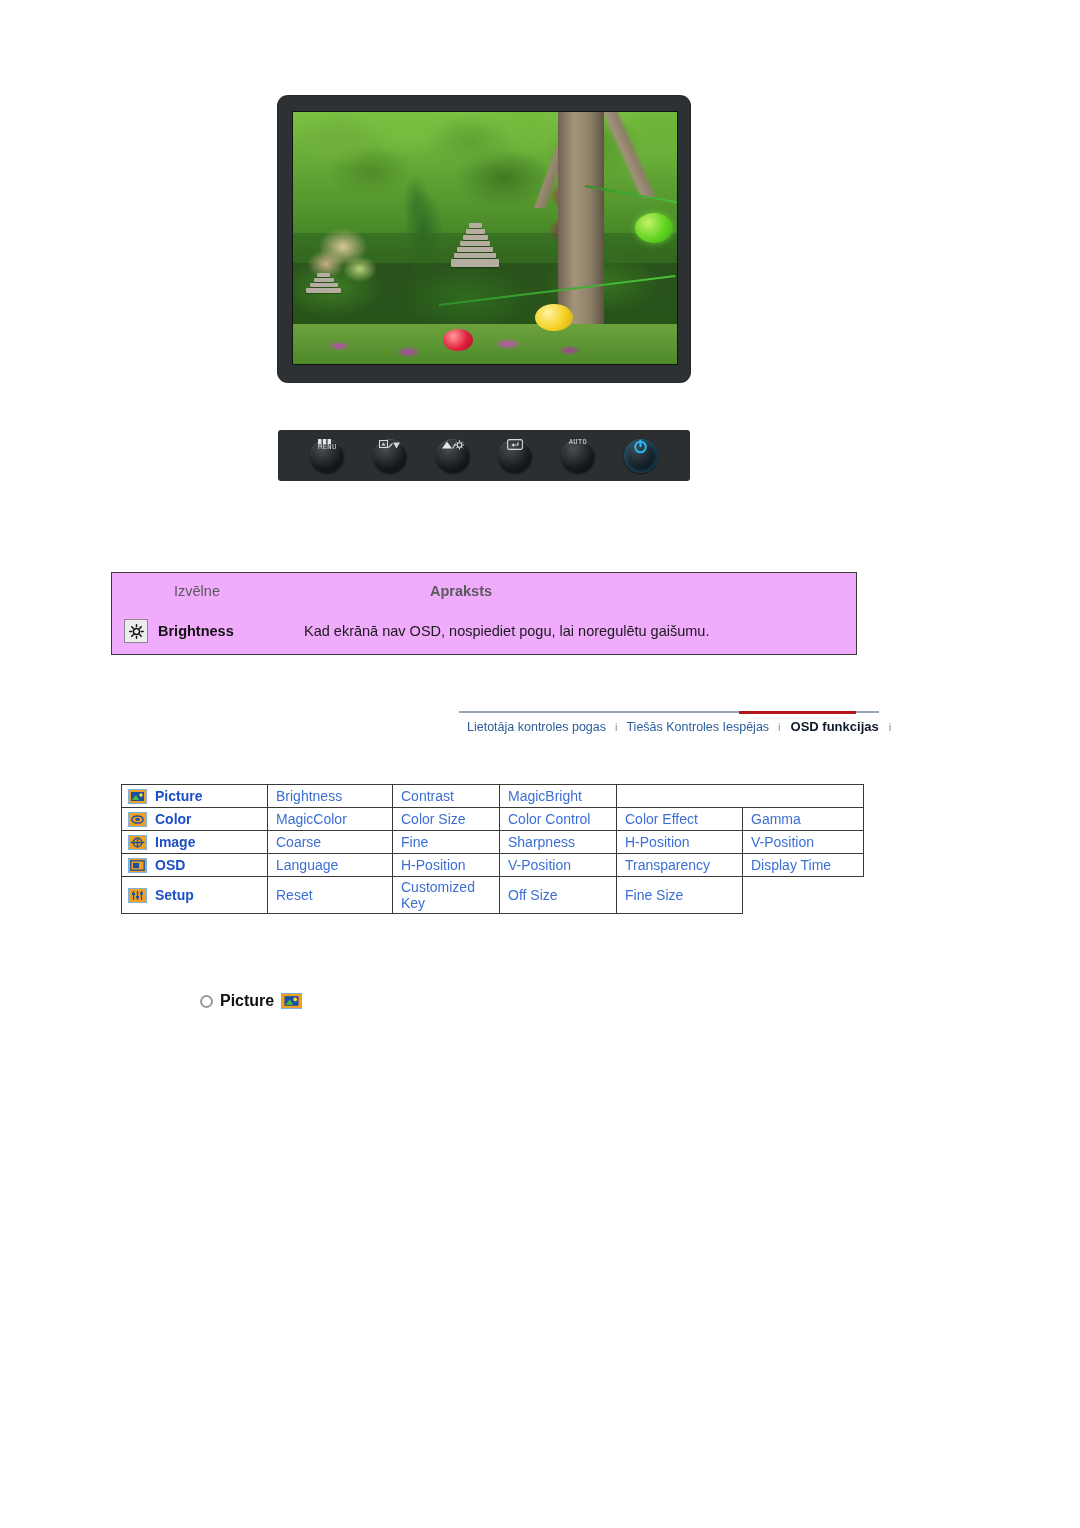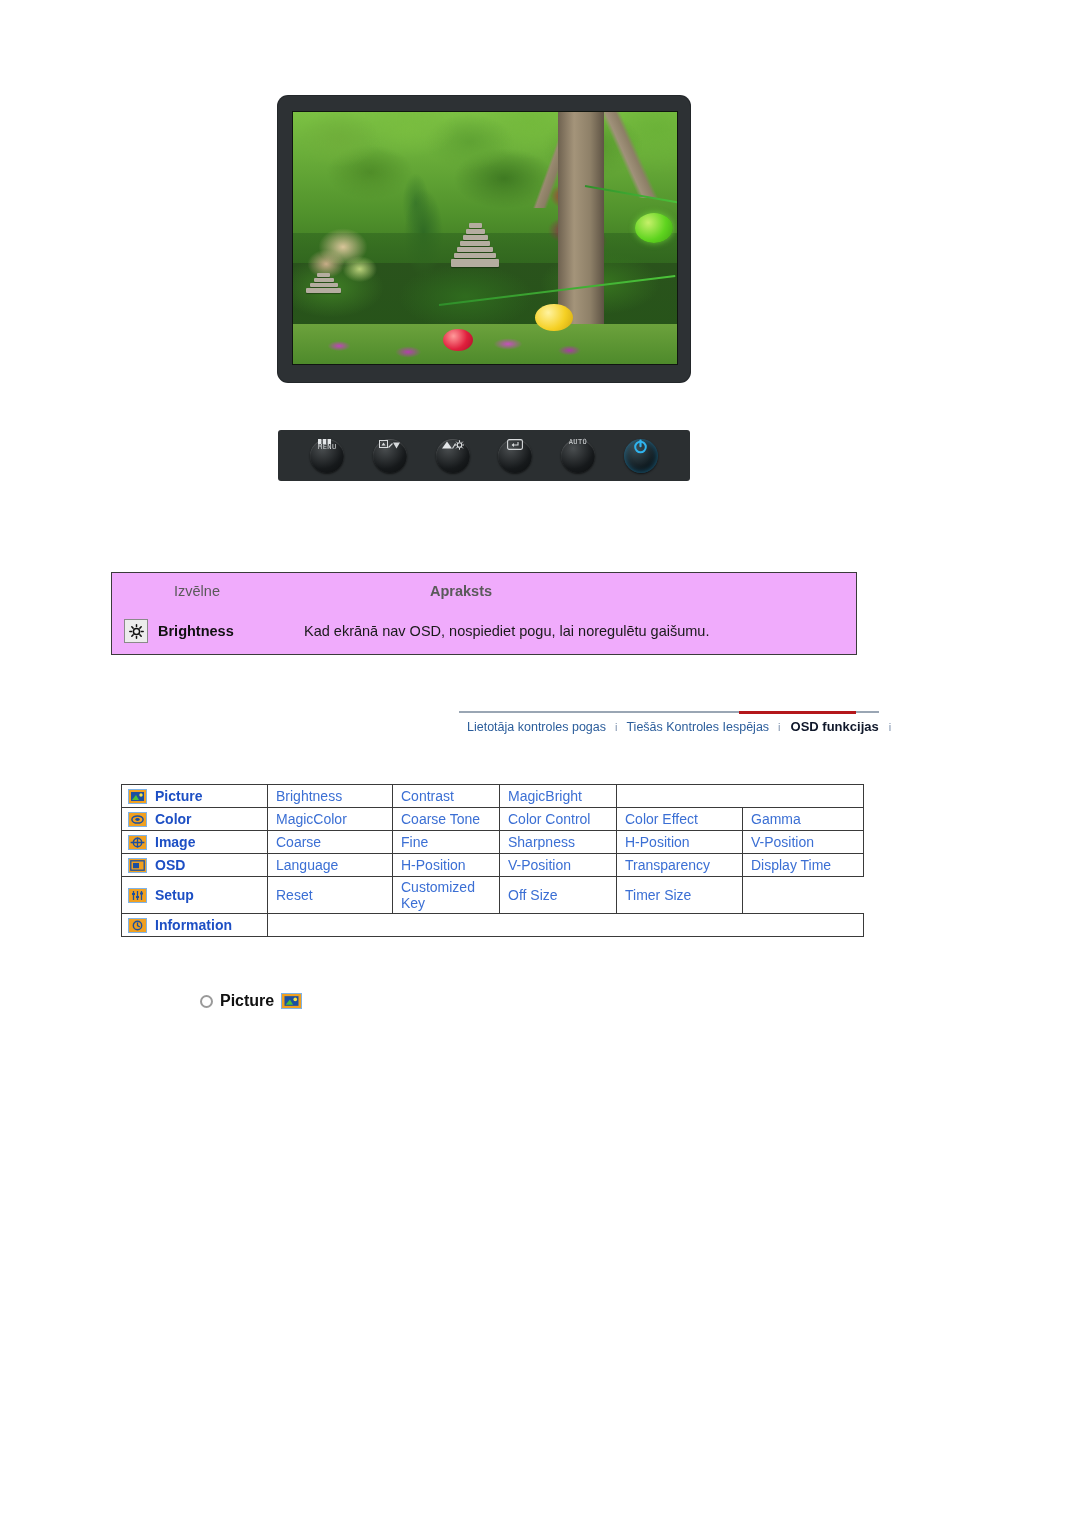--- a/index.html
+++ b/index.html
@@ -325,21 +325,21 @@
             <svg width="17" height="13" viewBox="0 0 17 13">
                   <rect x="0" y="0" width="17" height="13" fill="#f0a020"></rect>
                   <ellipse cx="8.5" cy="6.5" rx="5.6" ry="3.6" fill="none" stroke="#1b4fa0" stroke-width="1.5"></ellipse>
                   <ellipse cx="8.5" cy="6.5" rx="2.2" ry="1.4" fill="#1b4fa0"></ellipse>
                 </svg>
           </span>
           <span>Color</span>
         </span>
       </td>
       <td class="w-c2">MagicColor</td>
-      <td class="w-c3">Coarse Tone</td>
+      <td class="w-c3">Color Size</td>
       <td class="w-c4">Color Control</td>
       <td class="w-c5">Color Effect</td>
       <td class="w-c6">Gamma</td>
     </tr>
     <tr>
       <td class="cat w-cat">
         <span class="cat-inner">
           <span class="cat-icon">
             <svg width="17" height="13" viewBox="0 0 17 13">
                   <rect x="0" y="0" width="17" height="13" fill="#f0a020"></rect>
@@ -392,37 +392,22 @@
                     <rect x="11" y="3.5" width="3" height="2"></rect>
                   </g>
                 </svg>
           </span>
           <span>Setup</span>
         </span>
       </td>
       <td class="w-c2 tall">Reset</td>
       <td class="w-c3 tall">Customized Key</td>
       <td class="w-c4 tall">Off Size</td>
-      <td class="w-c5 tall">Timer Size</td>
+      <td class="w-c5 tall">Fine Size</td>
       <td class="w-c6 tall blank"></td>
-    </tr>
-    <tr>
-      <td class="cat w-cat">
-        <span class="cat-inner">
-          <span class="cat-icon">
-            <svg width="17" height="13" viewBox="0 0 17 13">
-                  <rect x="0" y="0" width="17" height="13" fill="#f0a020"></rect>
-                  <circle cx="8.5" cy="6.5" r="4.2" fill="none" stroke="#1b4fa0" stroke-width="1.4"></circle>
-                  <path d="M8.5 3.6 V6.6 L10.8 8" stroke="#1b4fa0" stroke-width="1.3" fill="none"></path>
-                </svg>
-          </span>
-          <span>Information</span>
-        </span>
-      </td>
-      <td colspan="5"></td>
     </tr>
   </tbody>
     </table>
 
   <div class="pic-head">
     <span class="bullet"></span>
     <span class="t">Picture</span>
     <span class="cat-icon">
       <svg width="19" height="14" viewBox="0 0 17 13">
           <rect x="0" y="0" width="17" height="13" fill="#f0a020"></rect>

